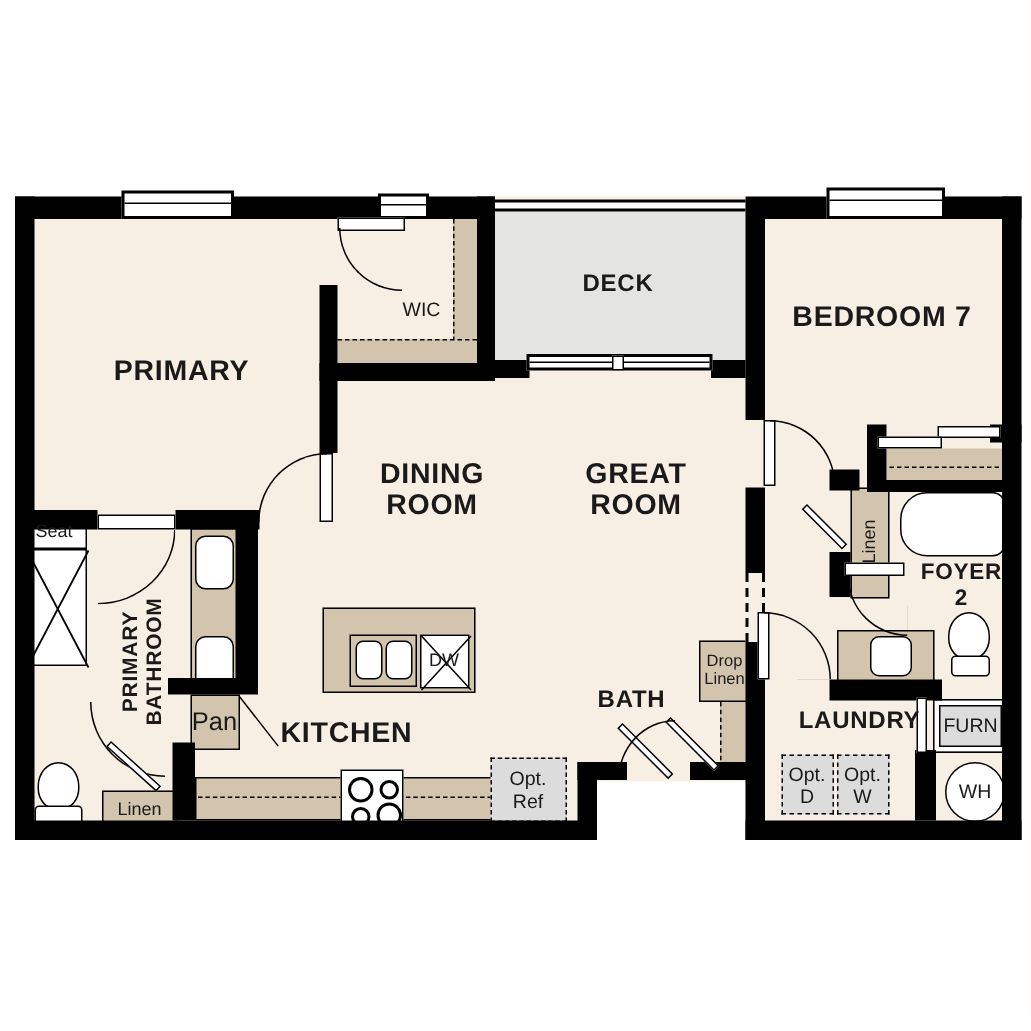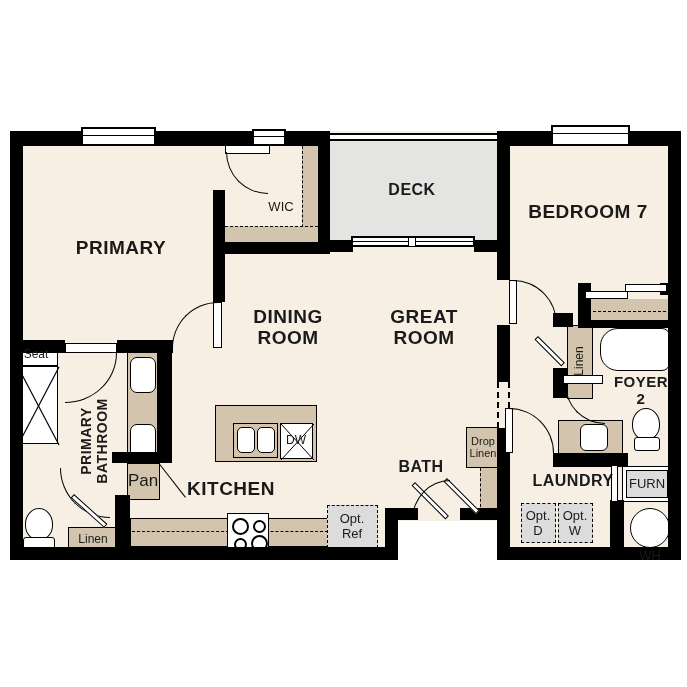--- a/index.html
+++ b/index.html
@@ -236,16 +236,16 @@
   </div>
   <div class="lbl sm" style="left:538px;top:524px;font-size:13px;">
     <span>Opt.</span>
       <span>D</span>
   </div>
   <div class="lbl sm" style="left:575px;top:524px;font-size:13px;">
     <span>Opt.</span>
       <span>W</span>
   </div>
   <div class="lbl sm" style="left:647px;top:484px;font-size:13px;">FURN</div>
-  <div class="lbl sm" style="left:650px;top:528px;font-size:13px;margin-top:28px;">WH</div>
+  <div class="lbl sm" style="left:650px;top:528px;font-size:13px;">WH</div>
   <div class="lbl sm" style="left:296px;top:441px;font-size:12px;">DW</div>
 
 </div>
 
 </body></html>

